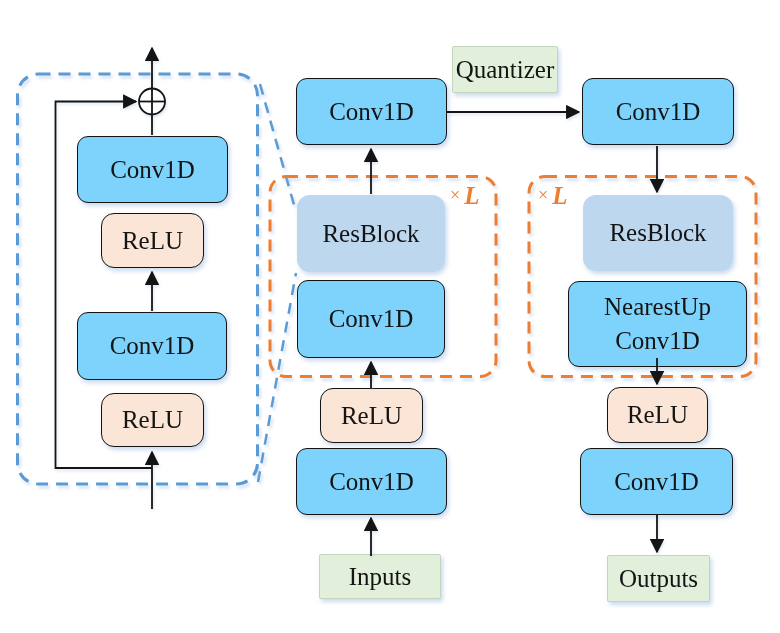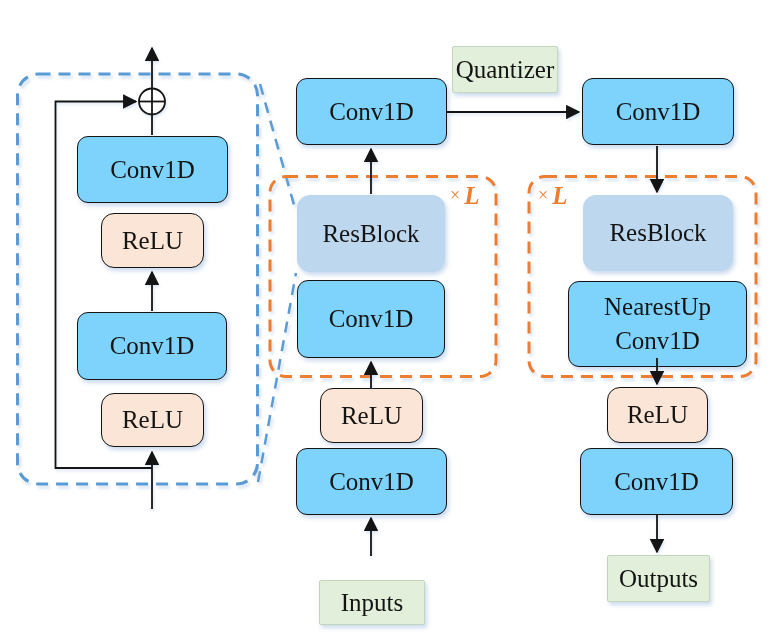--- a/index.html
+++ b/index.html
@@ -40,21 +40,21 @@
 
   <div class="box" style="left:296px;top:78px;width:151px;height:67px">Conv1D</div>
   <div class="box soft" style="left:297px;top:195px;width:148px;height:77px">ResBlock</div>
   <div class="box" style="left:297px;top:280px;width:148px;height:78px">
     <span>
       <span class="ln">Conv1D</span>
     </span>
   </div>
   <div class="box relu" style="left:320px;top:388px;width:103px;height:55px">ReLU</div>
   <div class="box" style="left:296px;top:448px;width:151px;height:67px">Conv1D</div>
-  <div class="box io" style="left:319px;top:580px;width:106px;height:45px">Inputs</div>
+  <div class="box io" style="left:319px;top:554px;width:122px;height:45px">Inputs</div>
   <div class="box io" style="left:452px;top:46px;width:106px;height:47px">Quantizer</div>
 
   <div class="box" style="left:582px;top:78px;width:152px;height:67px">Conv1D</div>
   <div class="box soft" style="left:583px;top:195px;width:150px;height:76px">ResBlock</div>
   <div class="box" style="left:568px;top:281px;width:179px;height:86px">
     <span>
       <span class="ln">NearestUp</span>
       <span class="ln">Conv1D</span>
     </span>
   </div>

